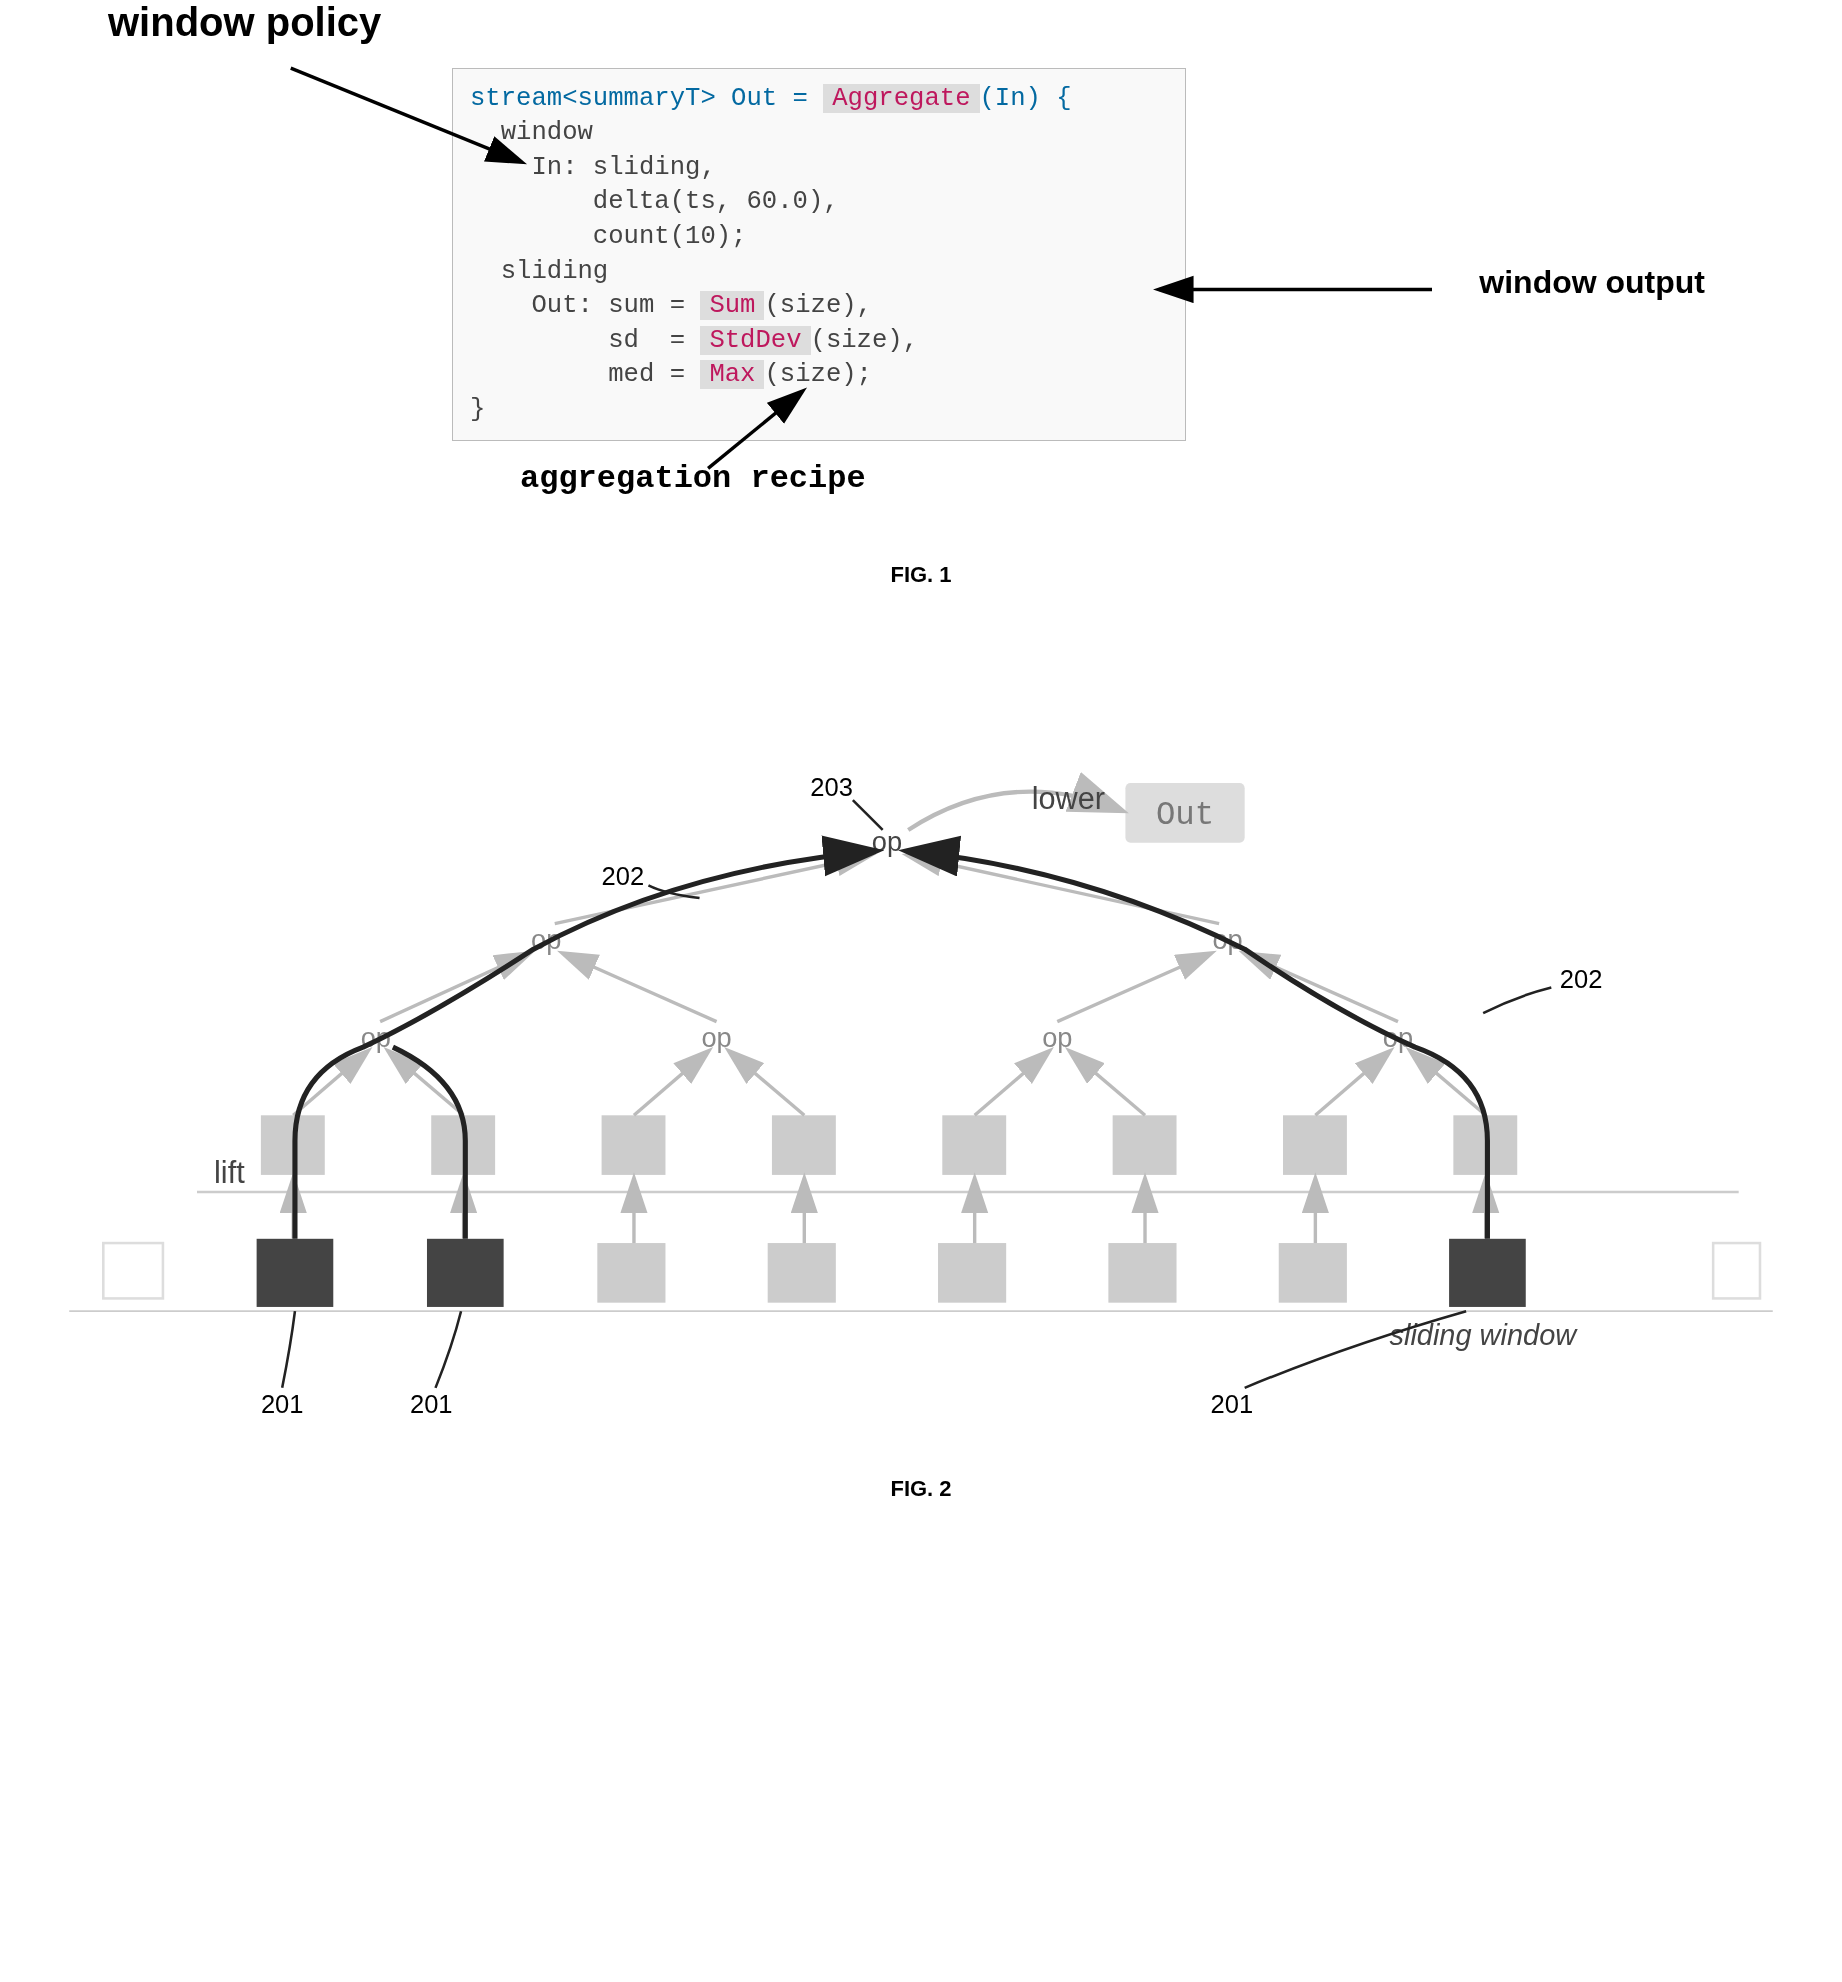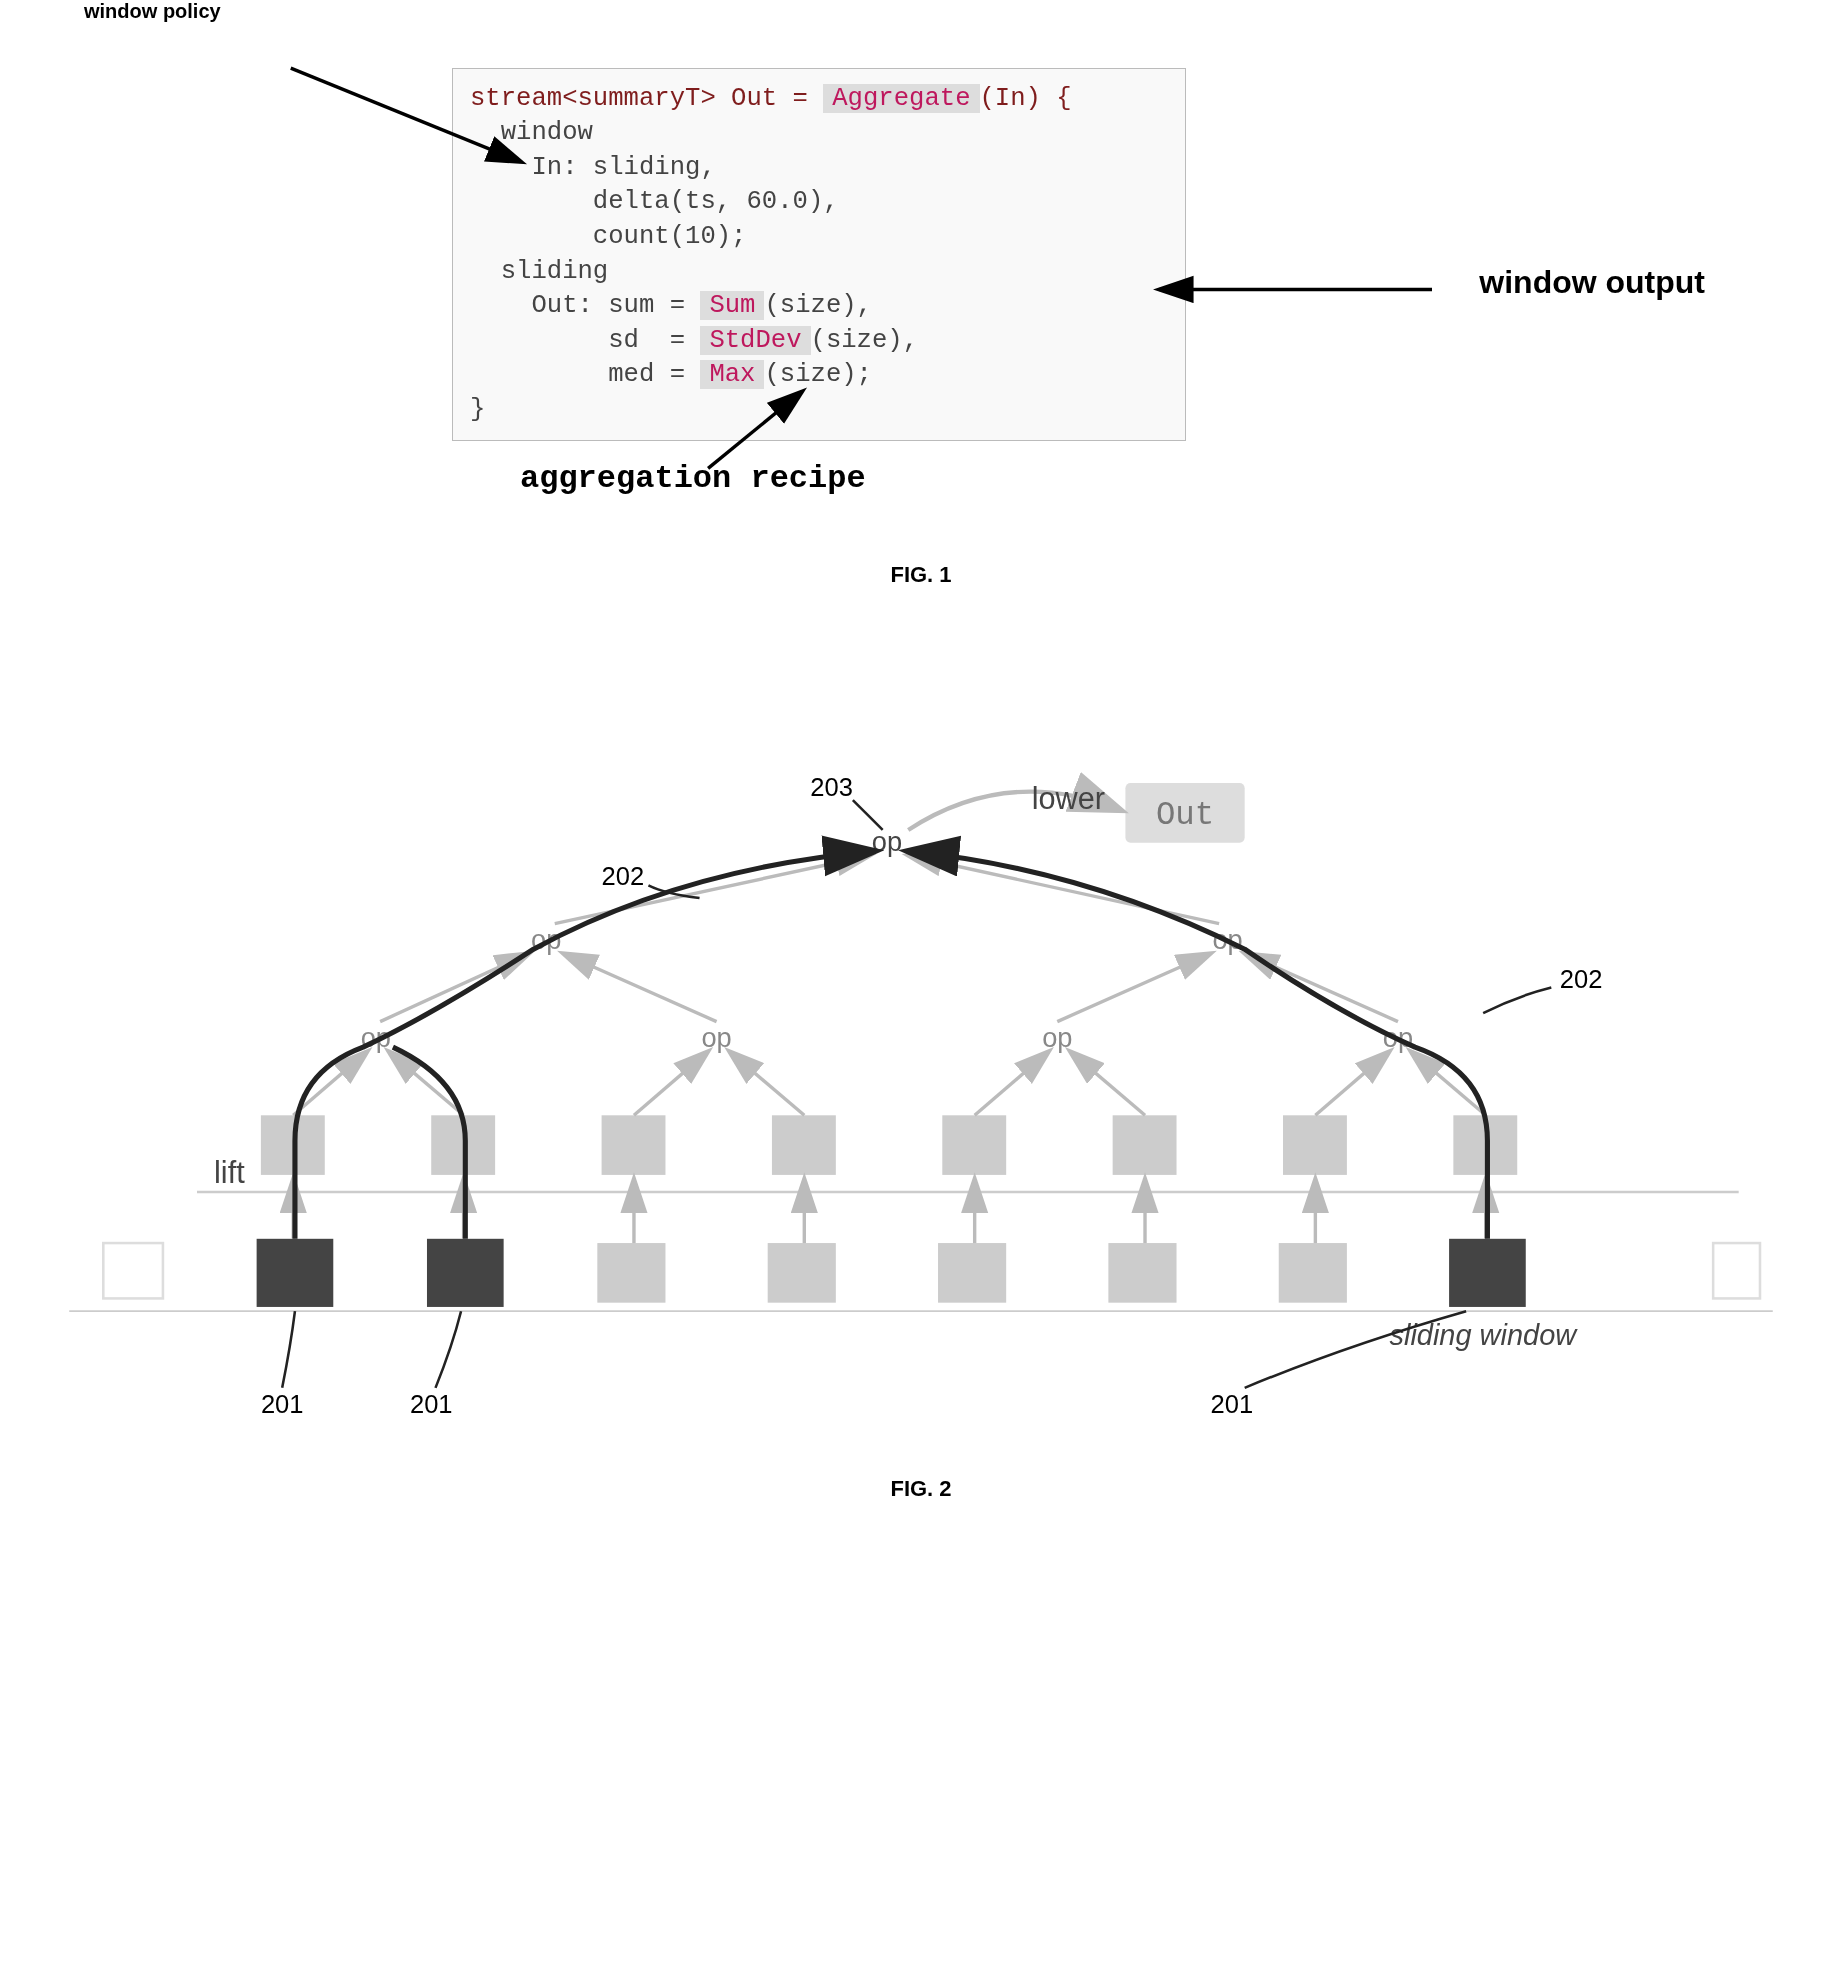--- a/index.html
+++ b/index.html
@@ -11,24 +11,24 @@
   .figure-container {
     width: 1704px;
     margin: 0 auto;
   }
   .fig1 {
     position: relative;
     margin-bottom: 85px;
   }
   .label-window-policy {
     font-weight: bold;
-    font-size: 20px;
+    font-size: 40px;
     position: absolute;
     top: -34px;
-    left: 15px;
+    left: 39px;
   }
   .label-window-output {
     font-weight: bold;
     font-size: 32px;
     position: absolute;
     top: 230px;
     right: 68px;
   }
   .label-aggregation-recipe {
     font-weight: bold;
@@ -44,21 +44,21 @@
     left: 383px;
     width: 698px;
     border: 0.9px solid #bbb;
     background: #f9f9f9;
     padding: 12.8px 17px;
     font-family: "Courier New", monospace;
     font-size: 25.6px;
     line-height: 1.35;
     color: #444;
   }
-  .code-box .kw { color: #7f1d1d; }
+  .code-box .kw { color: #0369a1; }
   .code-box .hl { background: #ddd; color: #be185d; padding: 0 9px;}
   .fig-caption {
     text-align: center;
     font-weight: bold;
     font-size: 22px;
     margin-top: 17px;
   }
   .fig1-caption { position: absolute; top: 511px; left: 0; right: 0; }
   .fig1-wrapper { height: 596px; position: relative; }
 

